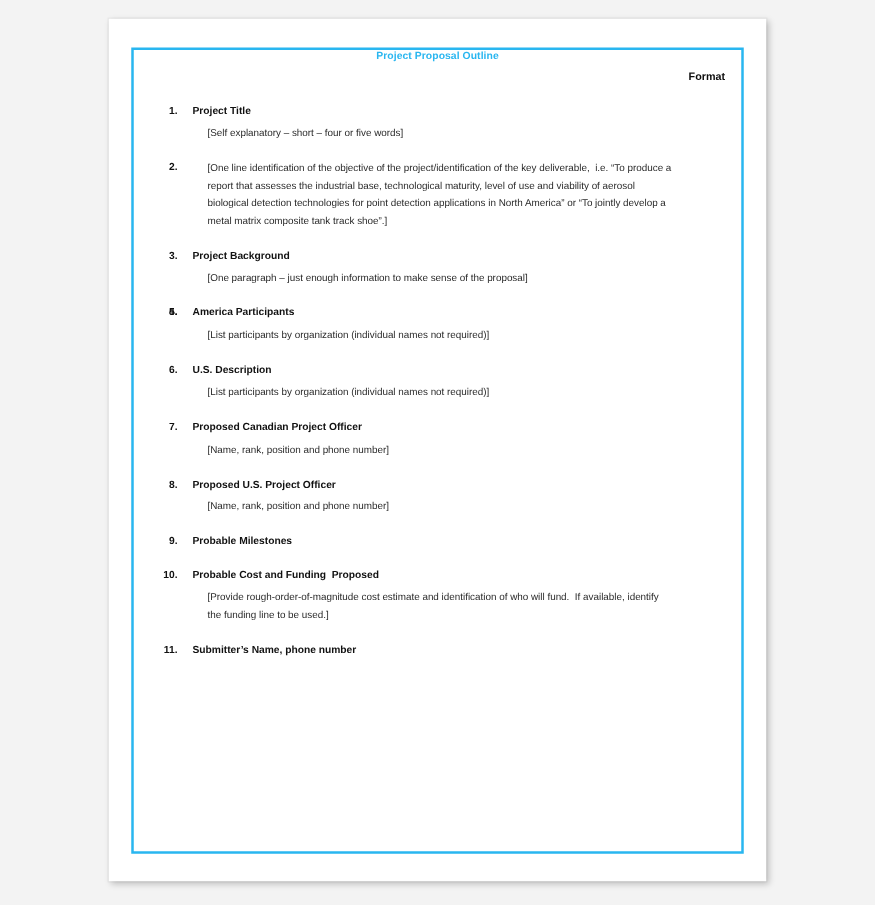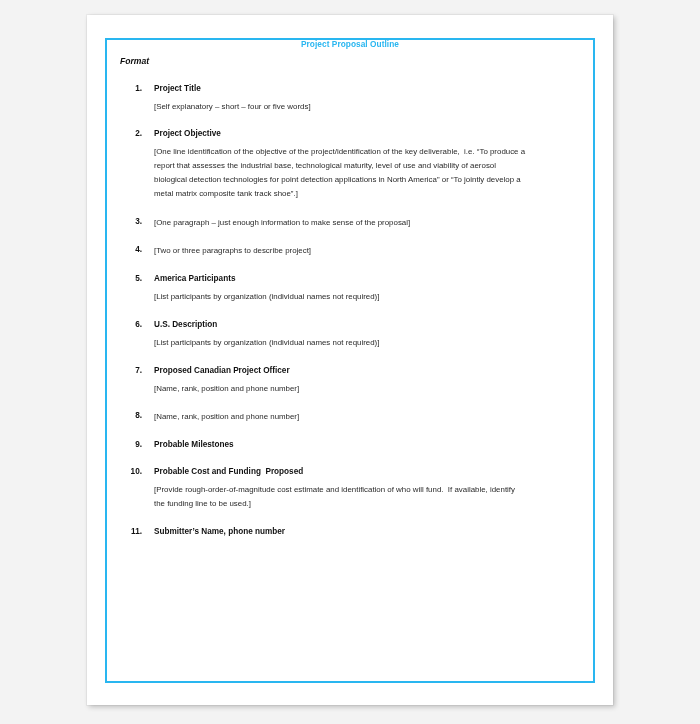--- a/index.html
+++ b/index.html
@@ -57,27 +57,26 @@
     text-align: center;
     color: #29b6f0;
     font-size: 8.3px;
     font-weight: bold;
     letter-spacing: 0.05px;
     line-height: 1.4;
     margin: 0 0 4px 0;
   }
 
   .doc-subtitle {
-    text-align: left;
+    text-align: right;
     color: #0d0d0d;
     font-size: 8.6px;
     font-weight: bold;
     line-height: 1.4;
     margin: 0 0 16px 0;
-    font-style: italic;
   }
 
   .outline-list {
     margin: 0;
     padding: 0;
     list-style: none;
   }
 
   .outline-item {
     position: relative;
@@ -109,67 +108,68 @@
   }
 
   .item-desc {
     font-size: 7.9px;
     font-weight: normal;
     color: #2a2a2a;
     line-height: 1.75;
     margin-top: 5px;
     max-width: 372px;
     white-space: pre-wrap;
+    margin-left: 12px;
   }
 </style>
 </head>
 <body>
 
 <div class="canvas">
   <div class="paper">
     <div class="frame"></div>
     <div class="doc-body">
       <div class="doc-title">Project Proposal Outline</div>
       <div class="doc-subtitle">Format</div>
       <ol class="outline-list">
           <li class="outline-item">
             <span class="item-number">1.</span>
             <div class="item-heading">Project Title</div>
             <div class="item-desc">[Self explanatory – short – four or five words]</div>
           </li>
           <li class="outline-item">
             <span class="item-number">2.</span>
-            <div class="item-heading">Project Objective</div>
             <div class="item-desc">[One line identification of the objective of the project/identification of the key deliverable,  i.e. “To produce a report that assesses the industrial base, technological maturity, level of use and viability of aerosol biological detection technologies for point detection applications in North America” or “To jointly develop a metal matrix composite tank track shoe”.]</div>
           </li>
           <li class="outline-item">
             <span class="item-number">3.</span>
+            <div class="item-heading">Project Background</div>
             <div class="item-desc">[One paragraph – just enough information to make sense of the proposal]</div>
           </li>
           <li class="outline-item">
             <span class="item-number">4.</span>
-            <div class="item-desc">[Two or three paragraphs to describe project]</div>
           </li>
           <li class="outline-item">
             <span class="item-number">5.</span>
             <div class="item-heading">America Participants</div>
             <div class="item-desc">[List participants by organization (individual names not required)]</div>
           </li>
           <li class="outline-item">
             <span class="item-number">6.</span>
             <div class="item-heading">U.S. Description</div>
             <div class="item-desc">[List participants by organization (individual names not required)]</div>
           </li>
           <li class="outline-item">
             <span class="item-number">7.</span>
             <div class="item-heading">Proposed Canadian Project Officer</div>
             <div class="item-desc">[Name, rank, position and phone number]</div>
           </li>
           <li class="outline-item">
             <span class="item-number">8.</span>
+            <div class="item-heading">Proposed U.S. Project Officer</div>
             <div class="item-desc">[Name, rank, position and phone number]</div>
           </li>
           <li class="outline-item">
             <span class="item-number">9.</span>
             <div class="item-heading">Probable Milestones</div>
           </li>
           <li class="outline-item">
             <span class="item-number">10.</span>
             <div class="item-heading">Probable Cost and Funding  Proposed</div>
             <div class="item-desc">[Provide rough-order-of-magnitude cost estimate and identification of who will fund.  If available, identify the funding line to be used.]</div>

